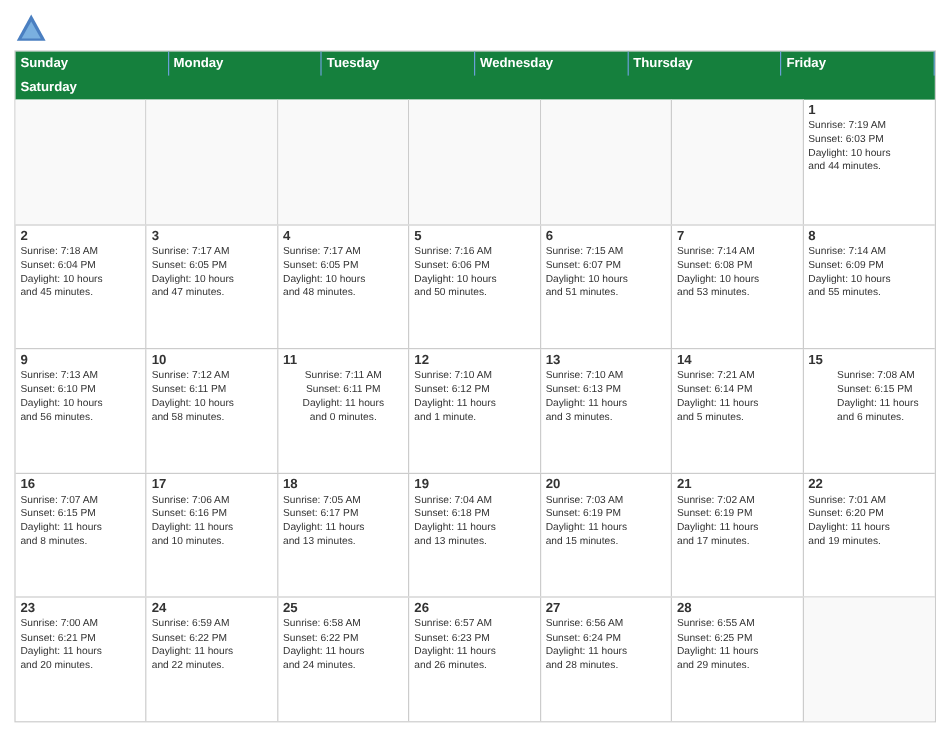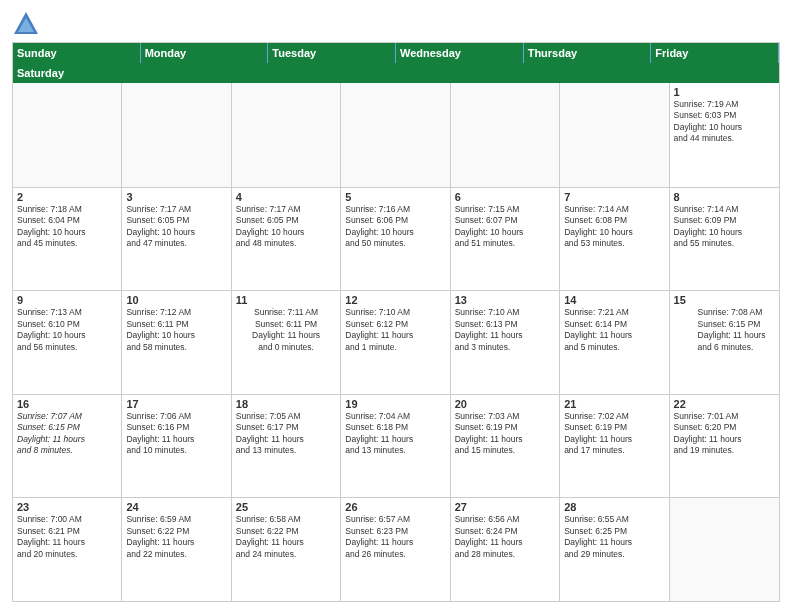--- a/index.html
+++ b/index.html
@@ -251,21 +251,21 @@
             <span class="day-num">15</span>
             <div class="cell-text" style="white-space: pre-line; margin-left: 24px;">Sunrise: 7:08 AM
 Sunset: 6:15 PM
 Daylight: 11 hours
 and 6 minutes.</div>
           </div>
         </div>
         <div class="cal-week">
           <div class="cal-cell">
             <span class="day-num">16</span>
-            <div class="cell-text" style="white-space: pre-line; font-style: italic;">Sunrise: 7:07 AM
+            <div class="cell-text" style="white-space: pre-line;">Sunrise: 7:07 AM
 Sunset: 6:15 PM
 Daylight: 11 hours
 and 8 minutes.</div>
           </div>
           <div class="cal-cell">
             <span class="day-num">17</span>
             <div class="cell-text" style="white-space: pre-line;">Sunrise: 7:06 AM
 Sunset: 6:16 PM
 Daylight: 11 hours
 and 10 minutes.</div>

